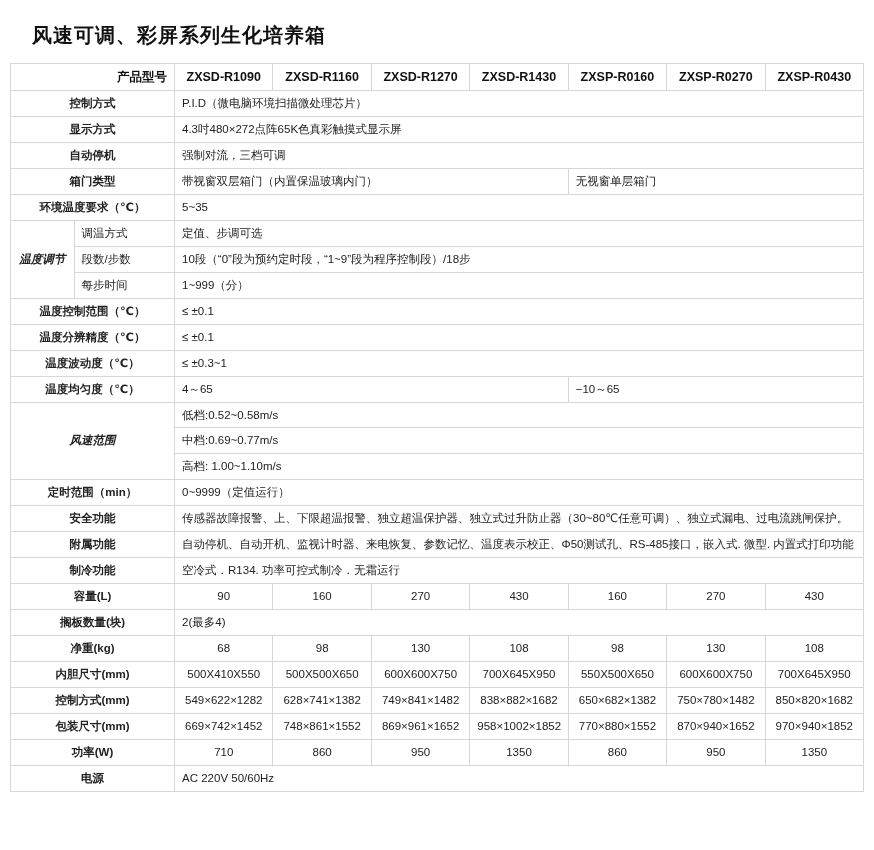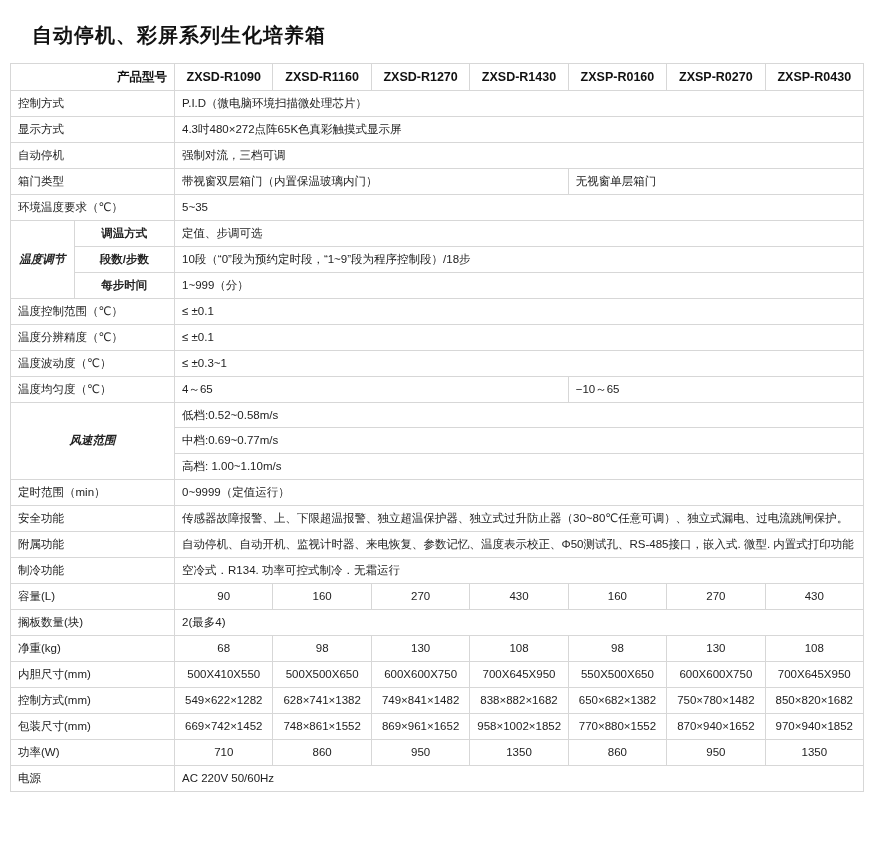--- a/index.html
+++ b/index.html
@@ -38,30 +38,30 @@
   }
   table.spec td {
     border: 1px solid #d7d7d7;
     padding: 5px 7px;
     vertical-align: middle;
     background: #ffffff;
   }
   
   td.lbl {
     background: linear-gradient(to right, #ebebeb, #f7f7f7);
-    text-align: left;
-    font-weight: normal;
+    text-align: center;
+    font-weight: bold;
     color: #222;
     padding-right: 9px;
     white-space: nowrap;
   }
   td.lbl-sub {
     background: linear-gradient(to right, #efefef, #f8f8f8);
-    text-align: center;
-    font-weight: bold;
+    text-align: left;
+    font-weight: normal;
     color: #222;
     padding-right: 9px;
     white-space: nowrap;
   }
   td.lbl-group {
     background: linear-gradient(to right, #ebebeb, #f3f3f3);
     text-align: center;
     font-weight: bold;
     color: #222;
     white-space: normal;
@@ -102,21 +102,21 @@
   }
   .col-lbl1 { width: 62px; }
   .col-lbl2 { width: 98px; }
   .colw { width: 96px; }
 </style>
 </head>
 <body>
 
 <div class="page">
 
-  <div class="title">自动停机、彩屏系列生化培养箱</div>
+  <div class="title">风速可调、彩屏系列生化培养箱</div>
 
   <table class="spec">
     <colgroup>
       <col class="col-lbl1">
       <col class="col-lbl2">
       <col class="colw">
         <col class="colw">
         <col class="colw">
         <col class="colw">
         <col class="colw">

